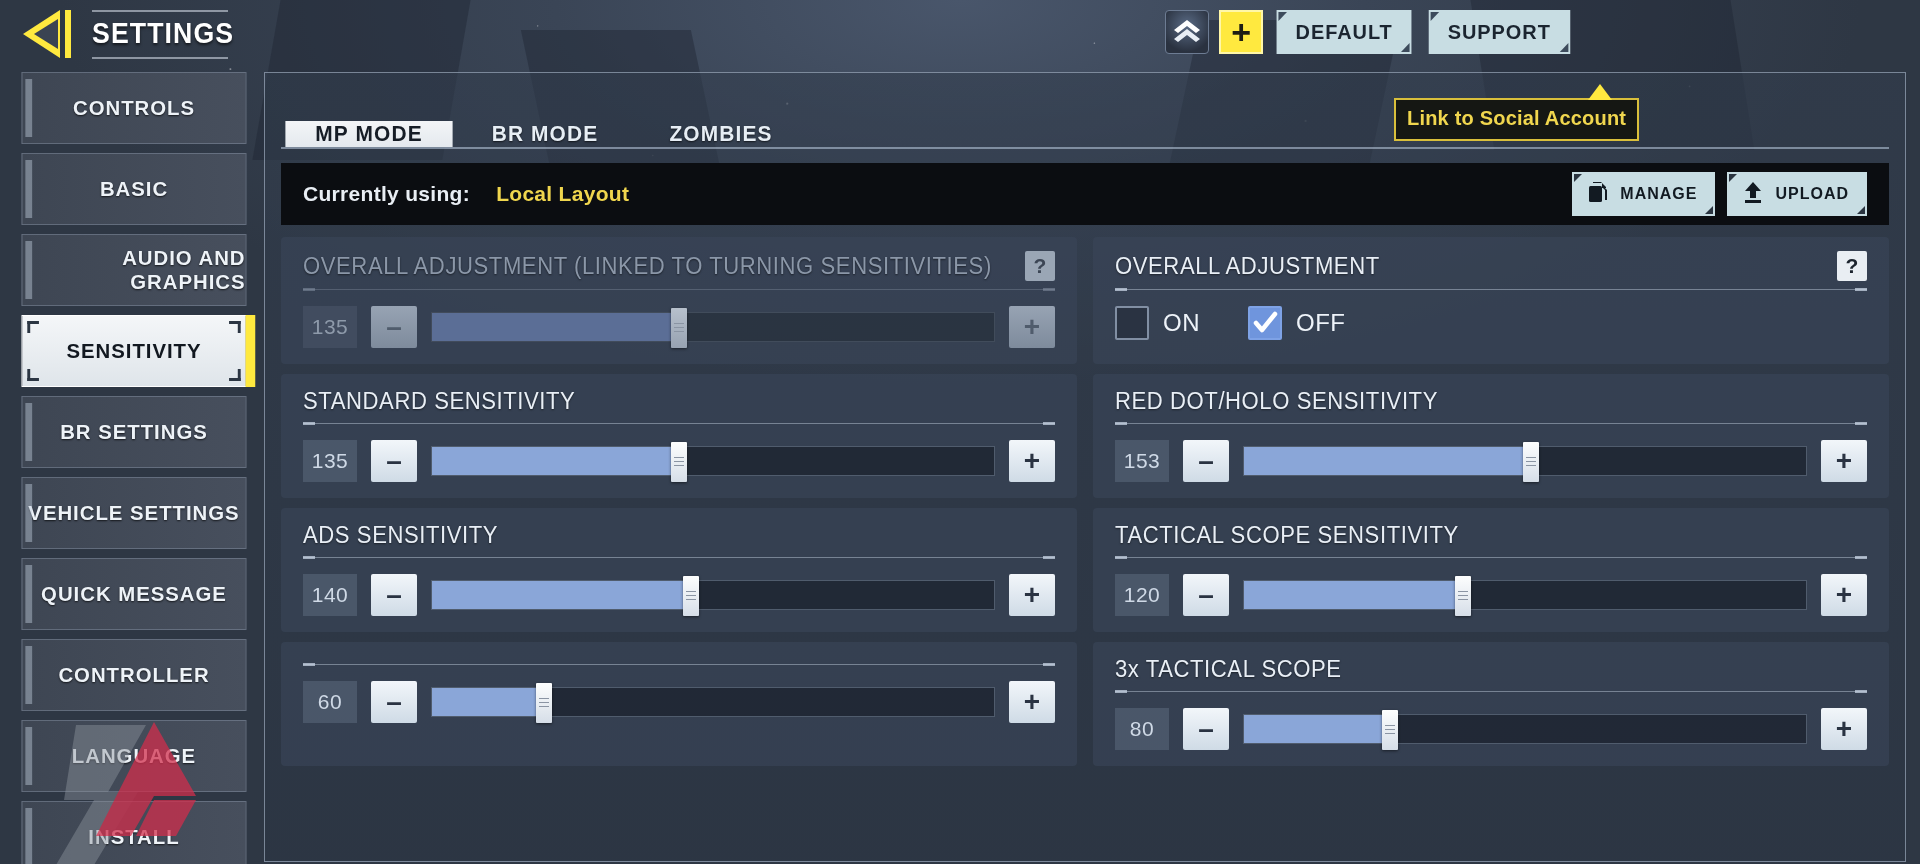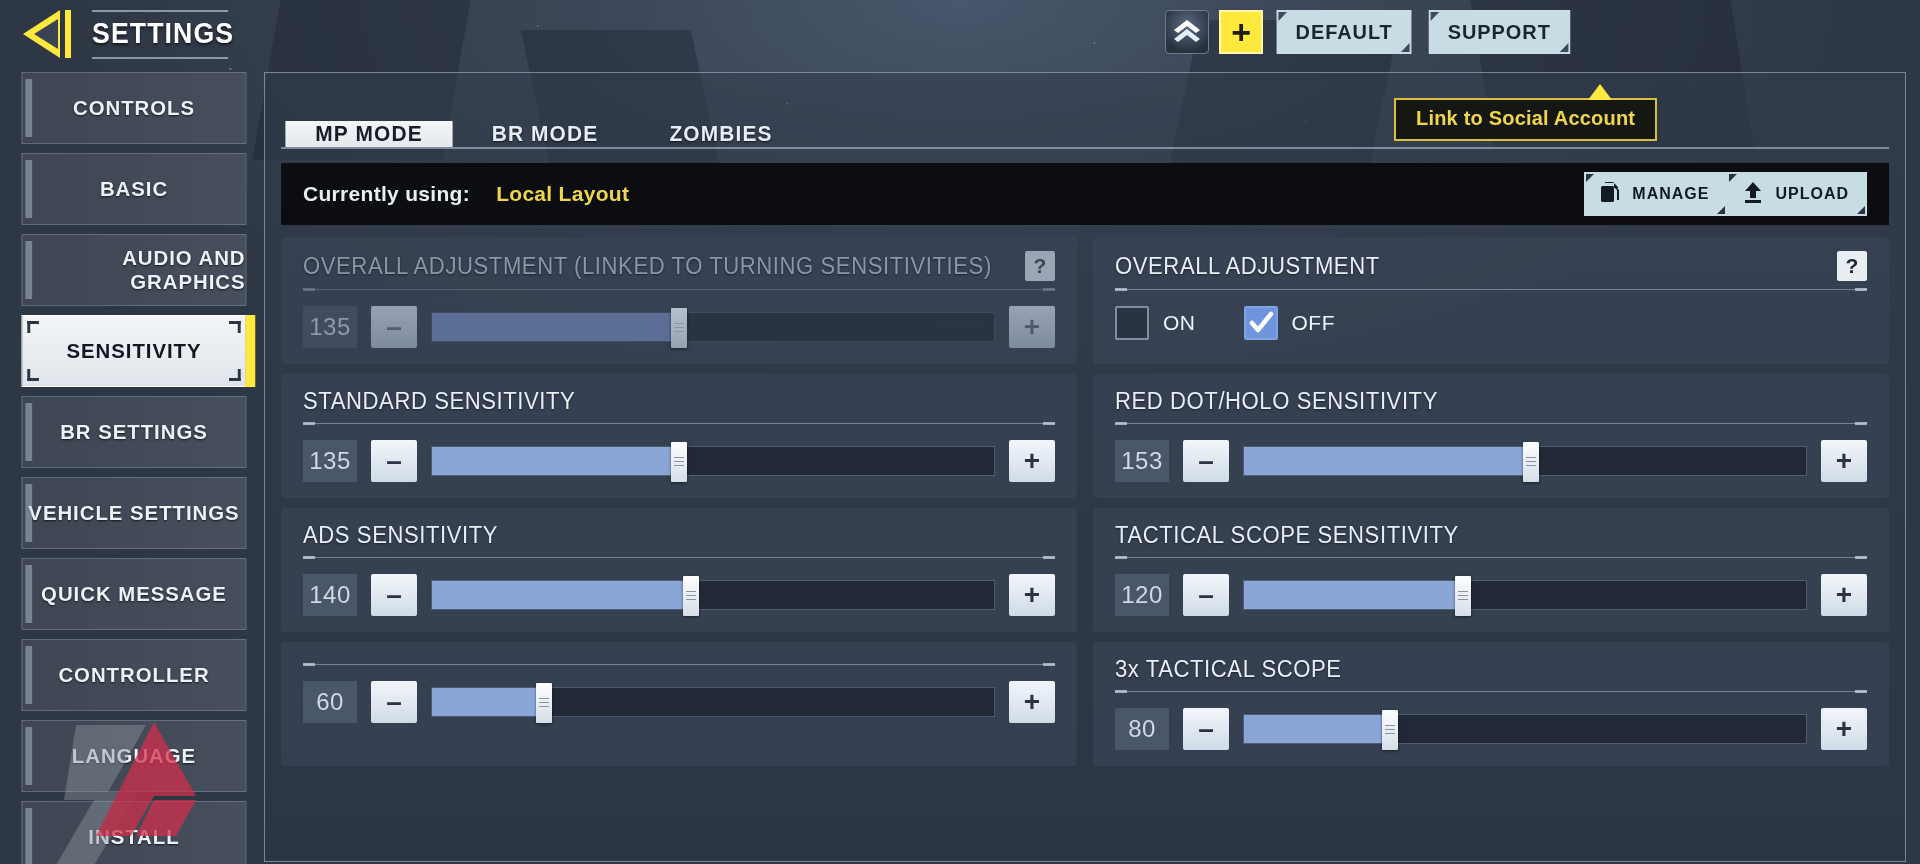--- a/index.html
+++ b/index.html
@@ -86,21 +86,21 @@
   }
   .hdr-btn::after {
     content:""; position:absolute; right:2px; bottom:2px;
     border-bottom:9px solid #3d4b5c; border-left:9px solid transparent;
   }
 
   
   #tooltip {
     position:absolute; left:1394px; top:98px; z-index:40;
     background:#151713; border:2px solid #d9bf3b;
-    padding:7px 20px 9px;
+    padding:7px 11px 9px;
     color:#f0d64e; font-size:20px; font-weight:700; letter-spacing:.2px;
     white-space:nowrap;
   }
   #tooltip .tip-arrow {
     position:absolute; left:192px; top:-16px;
     width:0;height:0; border-left:12px solid transparent;
     border-right:12px solid transparent; border-bottom:16px solid #ffe93f;
   }
 
   
@@ -173,21 +173,21 @@
   .tab-sep { width:2px; margin:12px 0; background:rgba(190,205,225,.55); }
 
   
   .layout-bar {
     margin:14px 16px 0 16px; height:62px;
     background:#0b0d11;
     display:flex; align-items:center; padding:0 22px;
   }
   .layout-text { font-size:21px; color:#e9eef4; font-weight:700; letter-spacing:.3px; }
   .layout-text .val { color:#f0d64e;margin-left:20px; }
-  .layout-actions { margin-left:auto; display:flex; }
+  .layout-actions { margin-left:auto; display:flex; gap:12px; }
   .lay-btn {
     position:relative; height:44px; padding:0 18px 0 14px;
     background:#c8dde3; color:#121a22;
     display:flex; align-items:center; gap:10px;
     font-size:16px; font-weight:700; letter-spacing:1px; cursor:pointer;
   }
   .lay-btn::before {
     content:""; position:absolute; left:2px; top:2px;
     border-top:8px solid #2a3440; border-right:8px solid transparent;
   }
@@ -235,21 +235,21 @@
   .hr::before { left:0; }
   .hr::after { right:0; }
   .card.dim .hr::before, .card.dim .hr::after { background:rgba(140,152,170,.5); }
 
   .slider-row {
     display:flex; align-items:center; gap:14px; margin-top:16px;
   }
   .val-box {
     width:54px; height:42px; background:rgba(100,115,136,.45);
     display:flex; align-items:center; justify-content:center;
-    color:#cfd9e6; font-size:24px; letter-spacing:.5px;
+    color:#cfd9e6; font-size:21px; letter-spacing:.5px;
   }
   .card.dim .val-box { color:#8e9aaa; background:rgba(88,101,120,.35); }
   .step-btn {
     width:46px; height:42px;
     background:linear-gradient(180deg,#f2f6fa 0%,#cfdbe6 100%);
     display:flex; align-items:center; justify-content:center;
     color:#2a3342; font-size:28px; font-weight:700; line-height:1;
     cursor:pointer; border-radius:2px;
   }
   .card.dim .step-btn {
@@ -285,21 +285,21 @@
   .check-row { display:flex; align-items:center; gap:48px; margin-top:16px; }
   .check-item { display:flex; align-items:center; gap:14px; cursor:pointer; }
   .cbox {
     width:34px; height:34px; border:2px solid rgba(160,175,196,.75);
     background:rgba(30,38,50,.5); border-radius:2px;
     display:flex; align-items:center; justify-content:center;
   }
   .cbox.on { background:#6f95dd; border-color:#7ea2e6; }
   .cbox.on svg { display:block; }
   .cbox svg { display:none; }
-  .check-label { font-size:21px; color:#eef3f9; letter-spacing:.5px; }
+  .check-label { font-size:24px; color:#eef3f9; letter-spacing:.5px; }
 </style>
 </head>
 <body>
 
 <div id="app">
 
   <div class="bg-shapes">
     <div class="bg-stars"></div>
     <div class="blk" style="left:270px;top:-40px;width:190px;height:200px;transform:skewX(-10deg);"></div>
     <div class="blk" style="left:540px;top:30px;width:170px;height:180px;transform:skewX(12deg);"></div>

